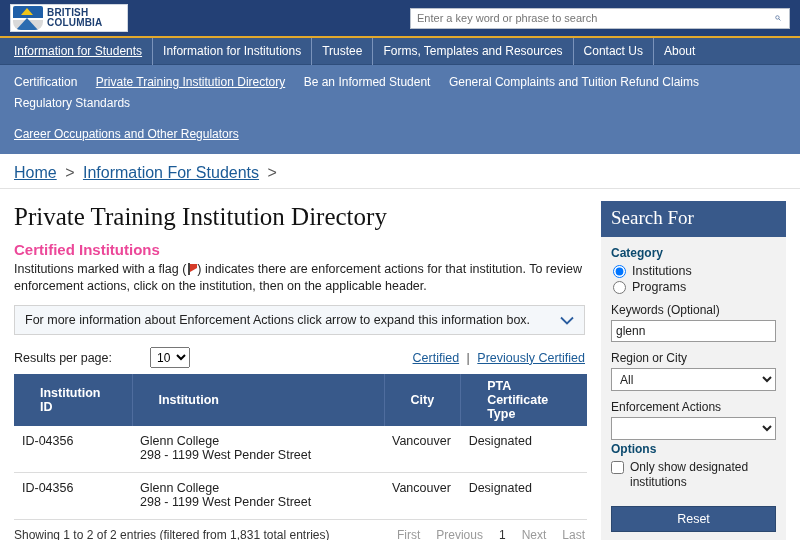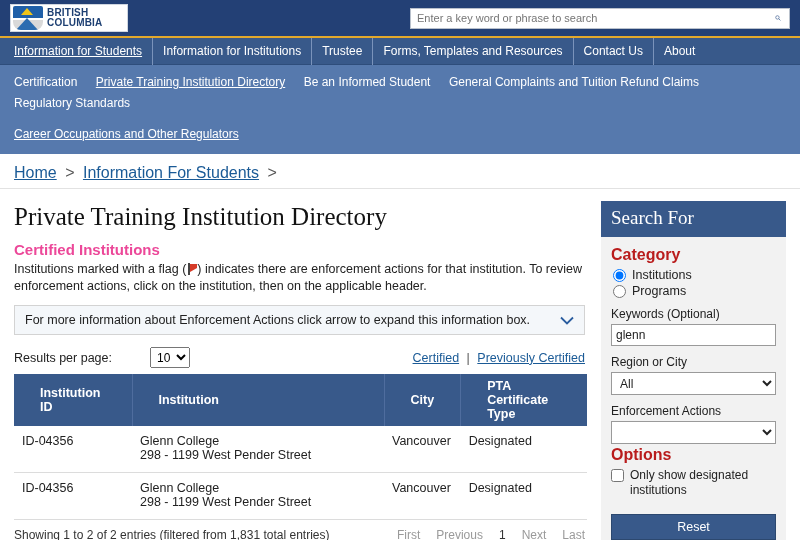--- a/index.html
+++ b/index.html
@@ -250,23 +250,23 @@
     font-family: "Liberation Serif", serif;
     font-size: 19px;
     padding: 6px 10px 8px 10px;
   }
   .side-body {
     background: #f2f2f2;
     padding: 9px 10px 14px 10px;
     min-height: 320px;
   }
   .side-label {
-    font-size: 16px;
+    font-size: 12px;
     font-weight: bold;
-    color: #b91c1c;
+    color: #0c4a6e;
     margin: 0 0 4px 0;
   }
   .radio-row { font-size: 12.5px; color:#222; margin: 2px 0 2px 2px; display:flex; align-items:center; }
   .radio-row input { margin: 0 6px 0 0; }
   .field-label {
     font-size: 12px;
     color: #222;
     margin: 9px 0 3px 0;
   }
   .side-body input[type=text], .side-body select {

